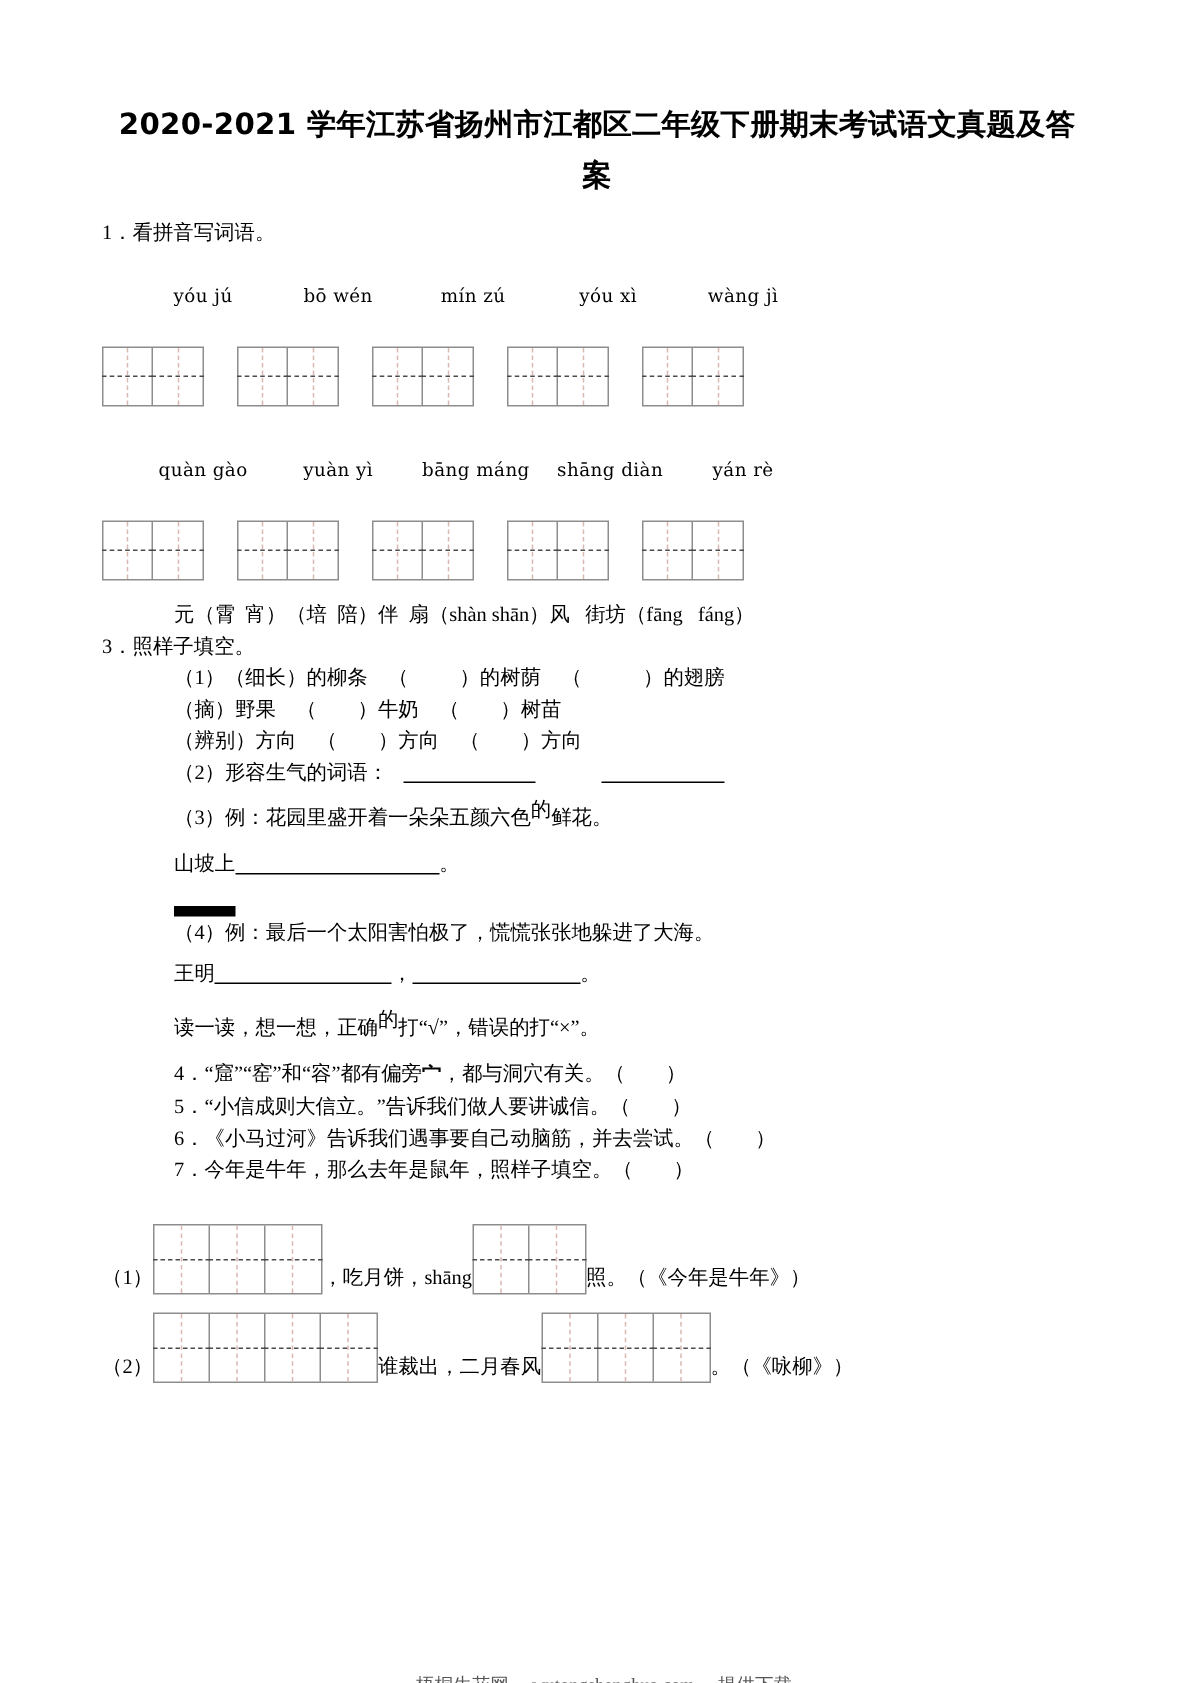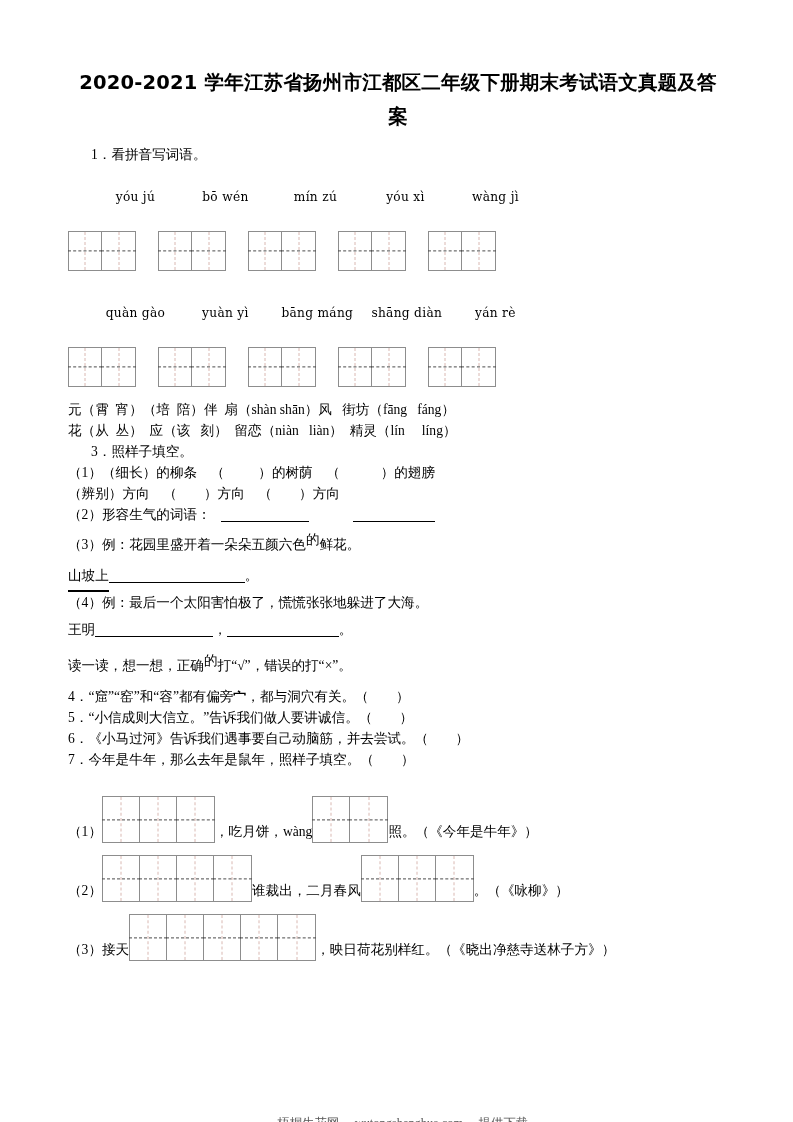--- a/index.html
+++ b/index.html
@@ -36,25 +36,25 @@
     letter-spacing: 0.2px;
     margin-top: 66px;
     padding: 0 4px;
   }
 
   
   .q {
     font-size: 13.6px;
     line-height: 21px;
     white-space: pre-wrap;
+    margin-left: 48px;
   }
   .q-head {
     font-size: 13.6px;
     line-height: 21px;
-    margin-left: 23px;
   }
   .pinyin {
     font-family: "DejaVu Serif", "Liberation Serif", serif;
     font-size: 12.2px;
     line-height: 20px;
     letter-spacing: 0.3px;
     white-space: pre;
   }
 
   .sec { margin-top: 0; }
@@ -129,23 +129,23 @@
   .sentence-line .txt { padding-bottom: 1px; }
 
   
   .blank {
     display: inline-block;
     border-bottom: 1px solid #000;
     height: 14px;
     vertical-align: -3px;
   }
   .u-text {
-    border-bottom: 2px solid #000000;
+    border-bottom: 7px solid #000000;
     display: inline-block;
-    padding-bottom: 4px;
+    padding-bottom: 18px;
   }
   .sup-de {
     font-size: 13.6px;
     vertical-align: 5px;
     line-height: 1;
   }
   .radical {
     font-family: "DejaVu Sans", "Liberation Sans", sans-serif;
     font-weight: bold;
     font-size: 13px;
@@ -238,26 +238,26 @@
             <div class="cell"></div>
             <div class="cell"></div>
           </div>
       </div>
     </div>
 
     <div class="gap-12"></div>
 
     <div class="sec">
       <div class="q">元（霄  宵）（培  陪）伴  扇（shàn shān）风   街坊（fāng   fáng）</div>
-      <div class="q">花（从  丛）  应（该   刻）  留恋（niàn   liàn）  精灵（lín     líng）</div>
     </div>
 
     <div class="sec">
       <div class="q-head">3．照样子填空。</div>
       <div class="q">（1）（细长）的柳条    （          ）的树荫    （            ）的翅膀</div>
+      <div class="q">（摘）野果    （        ）牛奶    （        ）树苗</div>
       <div class="q">（辨别）方向    （        ）方向    （        ）方向</div>
       <div class="q"><span>（2）形容生气的词语：</span><span style="display:inline-block;width:10px"></span><span class="blank" style="width:88px"></span><span style="display:inline-block;width:44px"></span><span class="blank" style="width:82px"></span></div>
 
       <div class="gap-8"></div>
 
       <div class="q"><span>（3）例：花园里盛开着一朵朵五颜六色</span><span class="sup-de">的</span><span>鲜花。</span></div>
 
       <div class="gap-10"></div>
 
       <div class="q"><span class="u-text">山坡上</span><span class="blank" style="width:136px"></span><span>。</span></div>
@@ -284,42 +284,37 @@
 
     <div class="gap-14"></div>
 
     <div class="sec">
 
       <div class="gap-12"></div>
 
       <div class="sentence-line">
         <span class="lbl">（1）</span>
         <span class="inline-grid"><span class="cell"></span><span class="cell"></span><span class="cell"></span></span>
-        <span class="txt">，吃月饼，wàng</span>
+        <span class="txt">，吃月饼，shāng</span>
         <span class="inline-grid"><span class="cell"></span><span class="cell"></span></span>
         <span class="txt">照。（《今年是牛年》）</span>
       </div>
 
       <div class="gap-12"></div>
 
       <div class="sentence-line">
         <span class="lbl">（2）</span>
         <span class="inline-grid"><span class="cell"></span><span class="cell"></span><span class="cell"></span><span class="cell"></span></span>
         <span class="txt">谁裁出，二月春风</span>
         <span class="inline-grid"><span class="cell"></span><span class="cell"></span><span class="cell"></span></span>
         <span class="txt">。（《咏柳》）</span>
       </div>
 
       <div class="gap-12"></div>
 
-      <div class="sentence-line" style="padding-left:0">
-        <span class="lbl">（3）接天</span>
-        <span class="inline-grid"><span class="cell"></span><span class="cell"></span><span class="cell"></span><span class="cell"></span><span class="cell"></span></span>
-        <span class="txt">，映日荷花别样红。（《晓出净慈寺送林子方》）</span>
-      </div>
     </div>
 
   </div>
 
   <div class="footer">
     <span>梧桐生花网</span><span>     </span><span>wutongshenghua.com</span><span>     </span><span>提供下载</span>
   </div>
 </div>
 
 </body></html>

